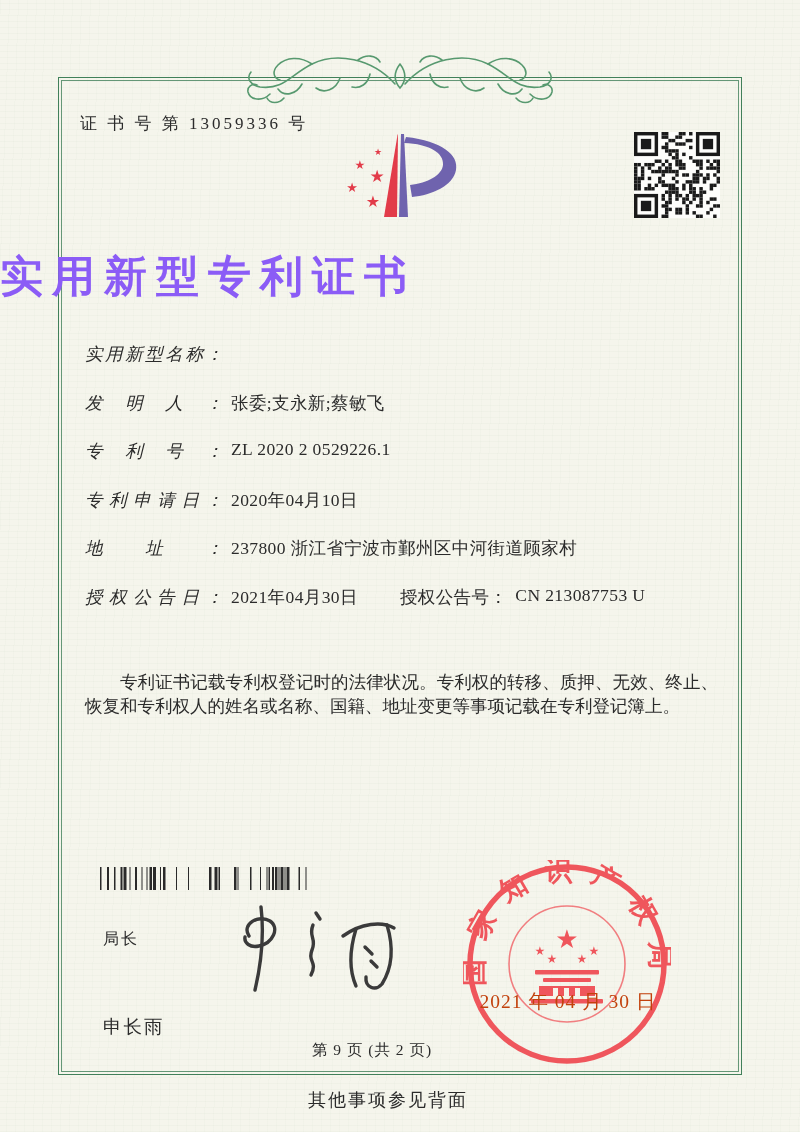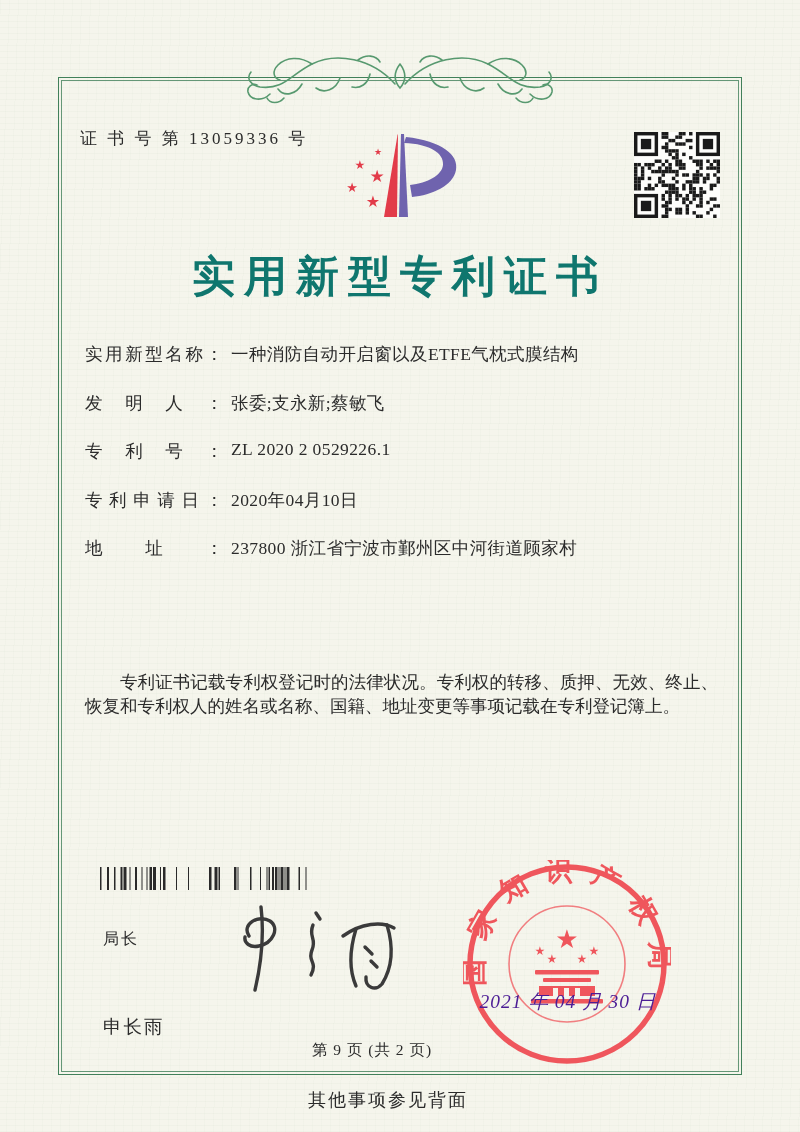--- a/index.html
+++ b/index.html
@@ -11,37 +11,37 @@
   }
   body::before{ 
     content:"";position:absolute;inset:0;pointer-events:none;
     background:
       repeating-linear-gradient(0deg, rgba(140,175,140,.05) 0 1px, transparent 1px 6px),
       repeating-linear-gradient(92deg, rgba(150,180,150,.04) 0 1px, transparent 1px 9px);
   }
   .frame{position:absolute;left:58px;top:77px;right:58px;bottom:57px;border:1.6px solid #41805a;}
   .frame::after{content:"";position:absolute;inset:2px;border:1px solid rgba(65,128,90,.8);}
   .ornament{position:absolute;left:240px;top:42px;width:320px;height:70px;}
-  .certno{position:absolute;left:80px;top:127px;font-size:17px;letter-spacing:3px;}
+  .certno{position:absolute;left:80px;top:112px;font-size:17px;letter-spacing:3px;}
   .logo{position:absolute;left:346px;top:133px;width:114px;height:88px;}
   .qr{position:absolute;left:634px;top:132px;width:86px;height:86px;background:#fdfdfb;}
-  .title{position:absolute;left:0;right:0;top:248px;text-align:center;font-size:43px;font-weight:700;letter-spacing:9px;color:#0f766e;}
+  .title{position:absolute;left:0;right:0;top:248px;text-align:left;font-size:43px;font-weight:700;letter-spacing:9px;color:#8b5cf6;}
   .fields{position:absolute;left:85px;top:342px;right:80px;font-size:17.5px;}
   .frow{height:48.5px;display:flex;align-items:flex-start;white-space:nowrap;}
-  .flabel{display:inline-block;width:138px;text-align:justify;text-align-last:justify;flex:none;}
+  .flabel{display:inline-block;width:138px;text-align:justify;text-align-last:justify;flex:none;font-style:italic;}
   .fval{margin-left:8px;letter-spacing:.4px;}
   .grant2{margin-left:42px;}
   .paras{position:absolute;left:85px;right:82px;top:670px;font-size:17.5px;line-height:24px;text-align:justify;}
   .paras p{margin:0;text-indent:2em;}
   .barcode{position:absolute;left:100px;top:867px;width:215px;height:23px;}
   .sig-title{position:absolute;left:103px;top:929px;font-size:16px;letter-spacing:2px;font-family:"Liberation Sans","DejaVu Sans",sans-serif;}
   .sig-name{position:absolute;left:103px;top:1014px;font-size:18.5px;letter-spacing:2px;font-family:"Liberation Sans","DejaVu Sans",sans-serif;}
   .signature{position:absolute;left:215px;top:898px;width:215px;height:95px;}
   .seal{position:absolute;left:463px;top:860px;width:208px;height:208px;opacity:.93;}
-  .seal-date{position:absolute;left:470px;top:988px;width:196px;text-align:center;font-size:19.5px;letter-spacing:1px;color:#4c1d95;z-index:3;font-style:italic;}
+  .seal-date{position:absolute;left:470px;top:988px;width:196px;text-align:center;font-size:19.5px;letter-spacing:1px;color:#c2410c;z-index:3;}
   .pageinfo{position:absolute;left:272px;top:1040px;width:200px;text-align:center;font-size:15.5px;letter-spacing:1px;}
   .footnote{position:absolute;left:268px;top:1088px;width:200px;text-align:right;font-size:18px;letter-spacing:2px;}
 </style>
 </head>
 <body>
 
 <div class="frame"></div>
 
 <svg class="ornament" viewBox="0 0 320 70" fill="none" stroke="#57996f" stroke-width="1.6" stroke-linecap="round">
   <g id="dragL">
@@ -273,37 +273,42 @@
     <rect x="68.80" y="6.88" width="10.32" height="10.32"></rect>
     <rect x="1.72" y="63.64" width="20.64" height="20.64" fill="none" stroke="#1a1a1a" stroke-width="3.44"></rect>
     <rect x="6.88" y="68.80" width="10.32" height="10.32"></rect>
   </svg>
 
 <div class="title">实用新型专利证书</div>
 
 <div class="fields">
   <div class="frow">
     <span class="flabel">实用新型名称：</span>
-    <span class="fval">一种消防自动开启窗以及ETFE气枕式膜结构</span>
   </div>
   <div class="frow">
     <span class="flabel">发明人：</span>
     <span class="fval">张委;支永新;蔡敏飞</span>
   </div>
   <div class="frow">
     <span class="flabel">专利号：</span>
     <span class="fval">ZL 2020 2 0529226.1</span>
   </div>
   <div class="frow">
     <span class="flabel">专利申请日：</span>
     <span class="fval">2020年04月10日</span>
   </div>
   <div class="frow">
     <span class="flabel">地址：</span>
     <span class="fval">237800 浙江省宁波市鄞州区中河街道顾家村</span>
+  </div>
+  <div class="frow">
+    <span class="flabel">授权公告日：</span>
+    <span class="fval">2021年04月30日</span>
+    <span class="fval grant2">授权公告号：</span>
+    <span class="fval">CN 213087753 U</span>
   </div>
 </div>
 
 <div class="paras">
   <p>专利证书记载专利权登记时的法律状况。专利权的转移、质押、无效、终止、恢复和专利权人的姓名或名称、国籍、地址变更等事项记载在专利登记簿上。</p>
 </div>
 
 <svg class="barcode" id="barcode" viewBox="0 0 215 23" fill="#2a2a2a">
     <rect x="0.0" y="0" width="1.5" height="23"></rect>
     <rect x="7.0" y="0" width="2" height="23"></rect>

